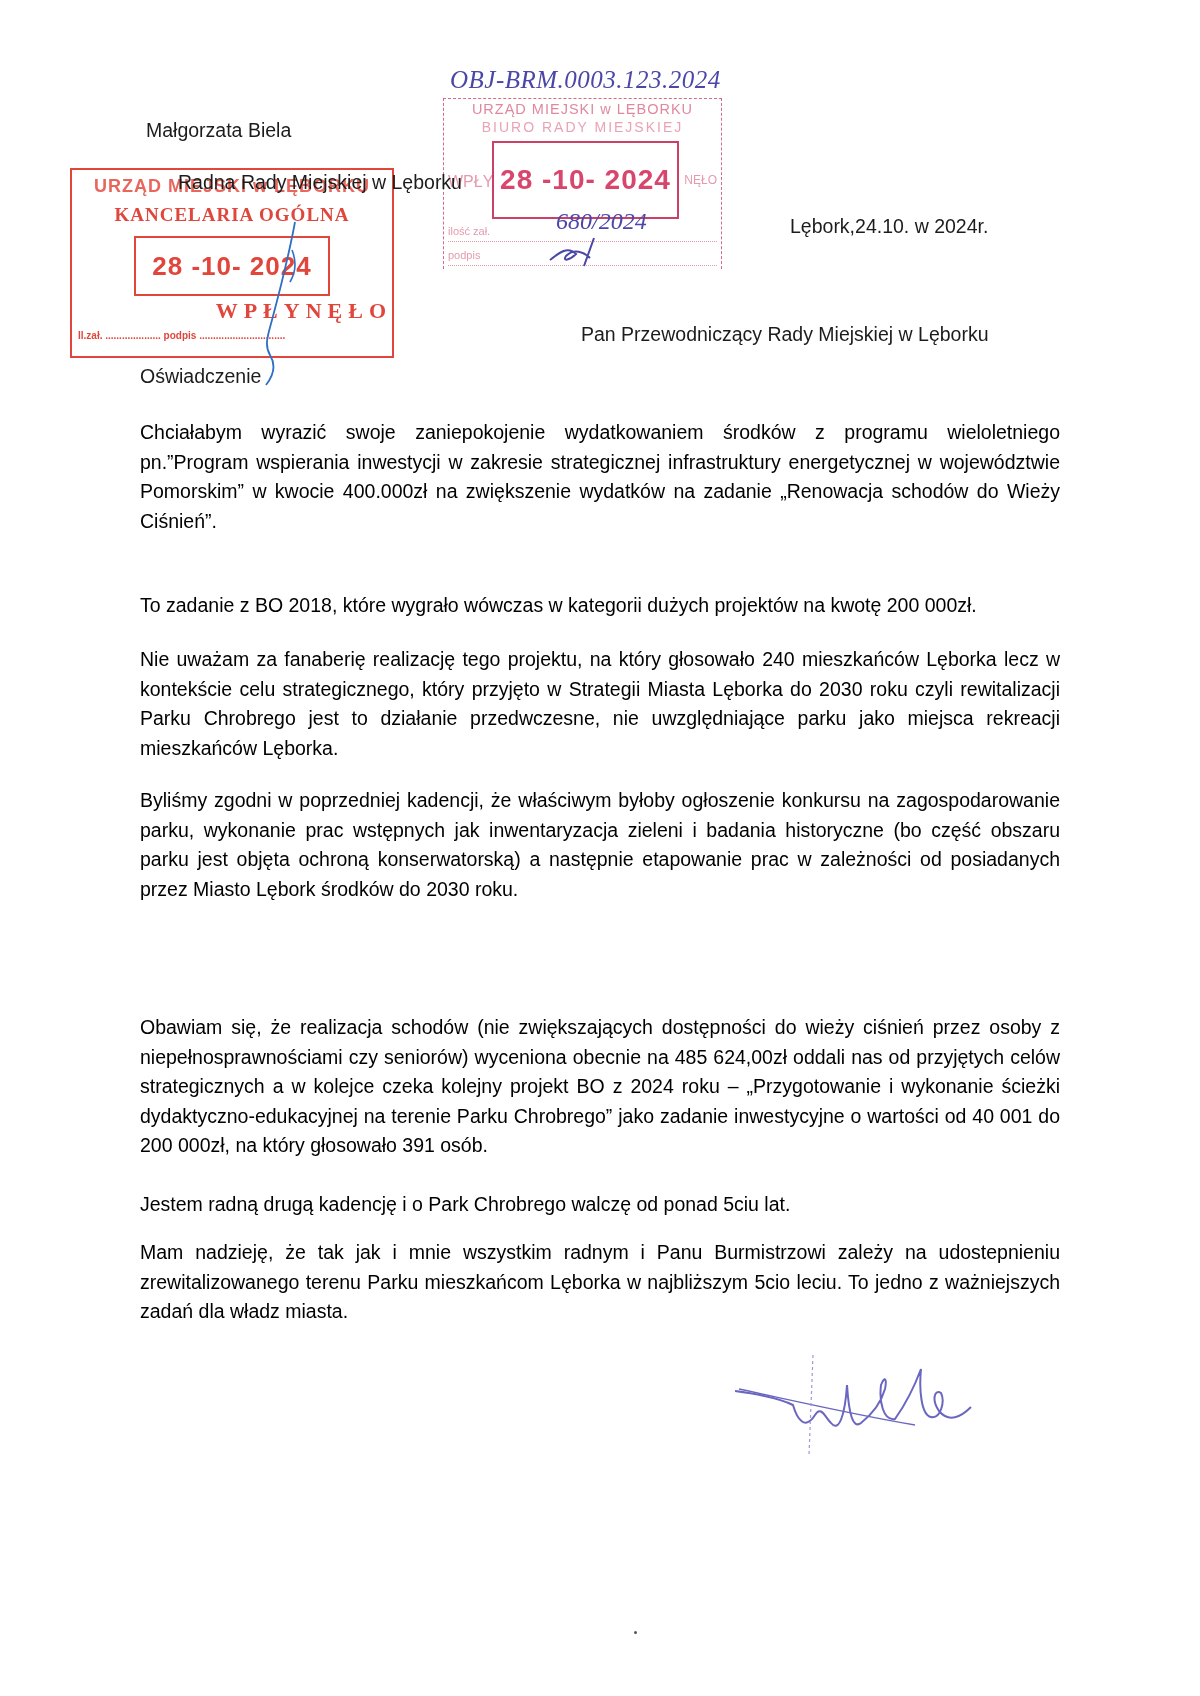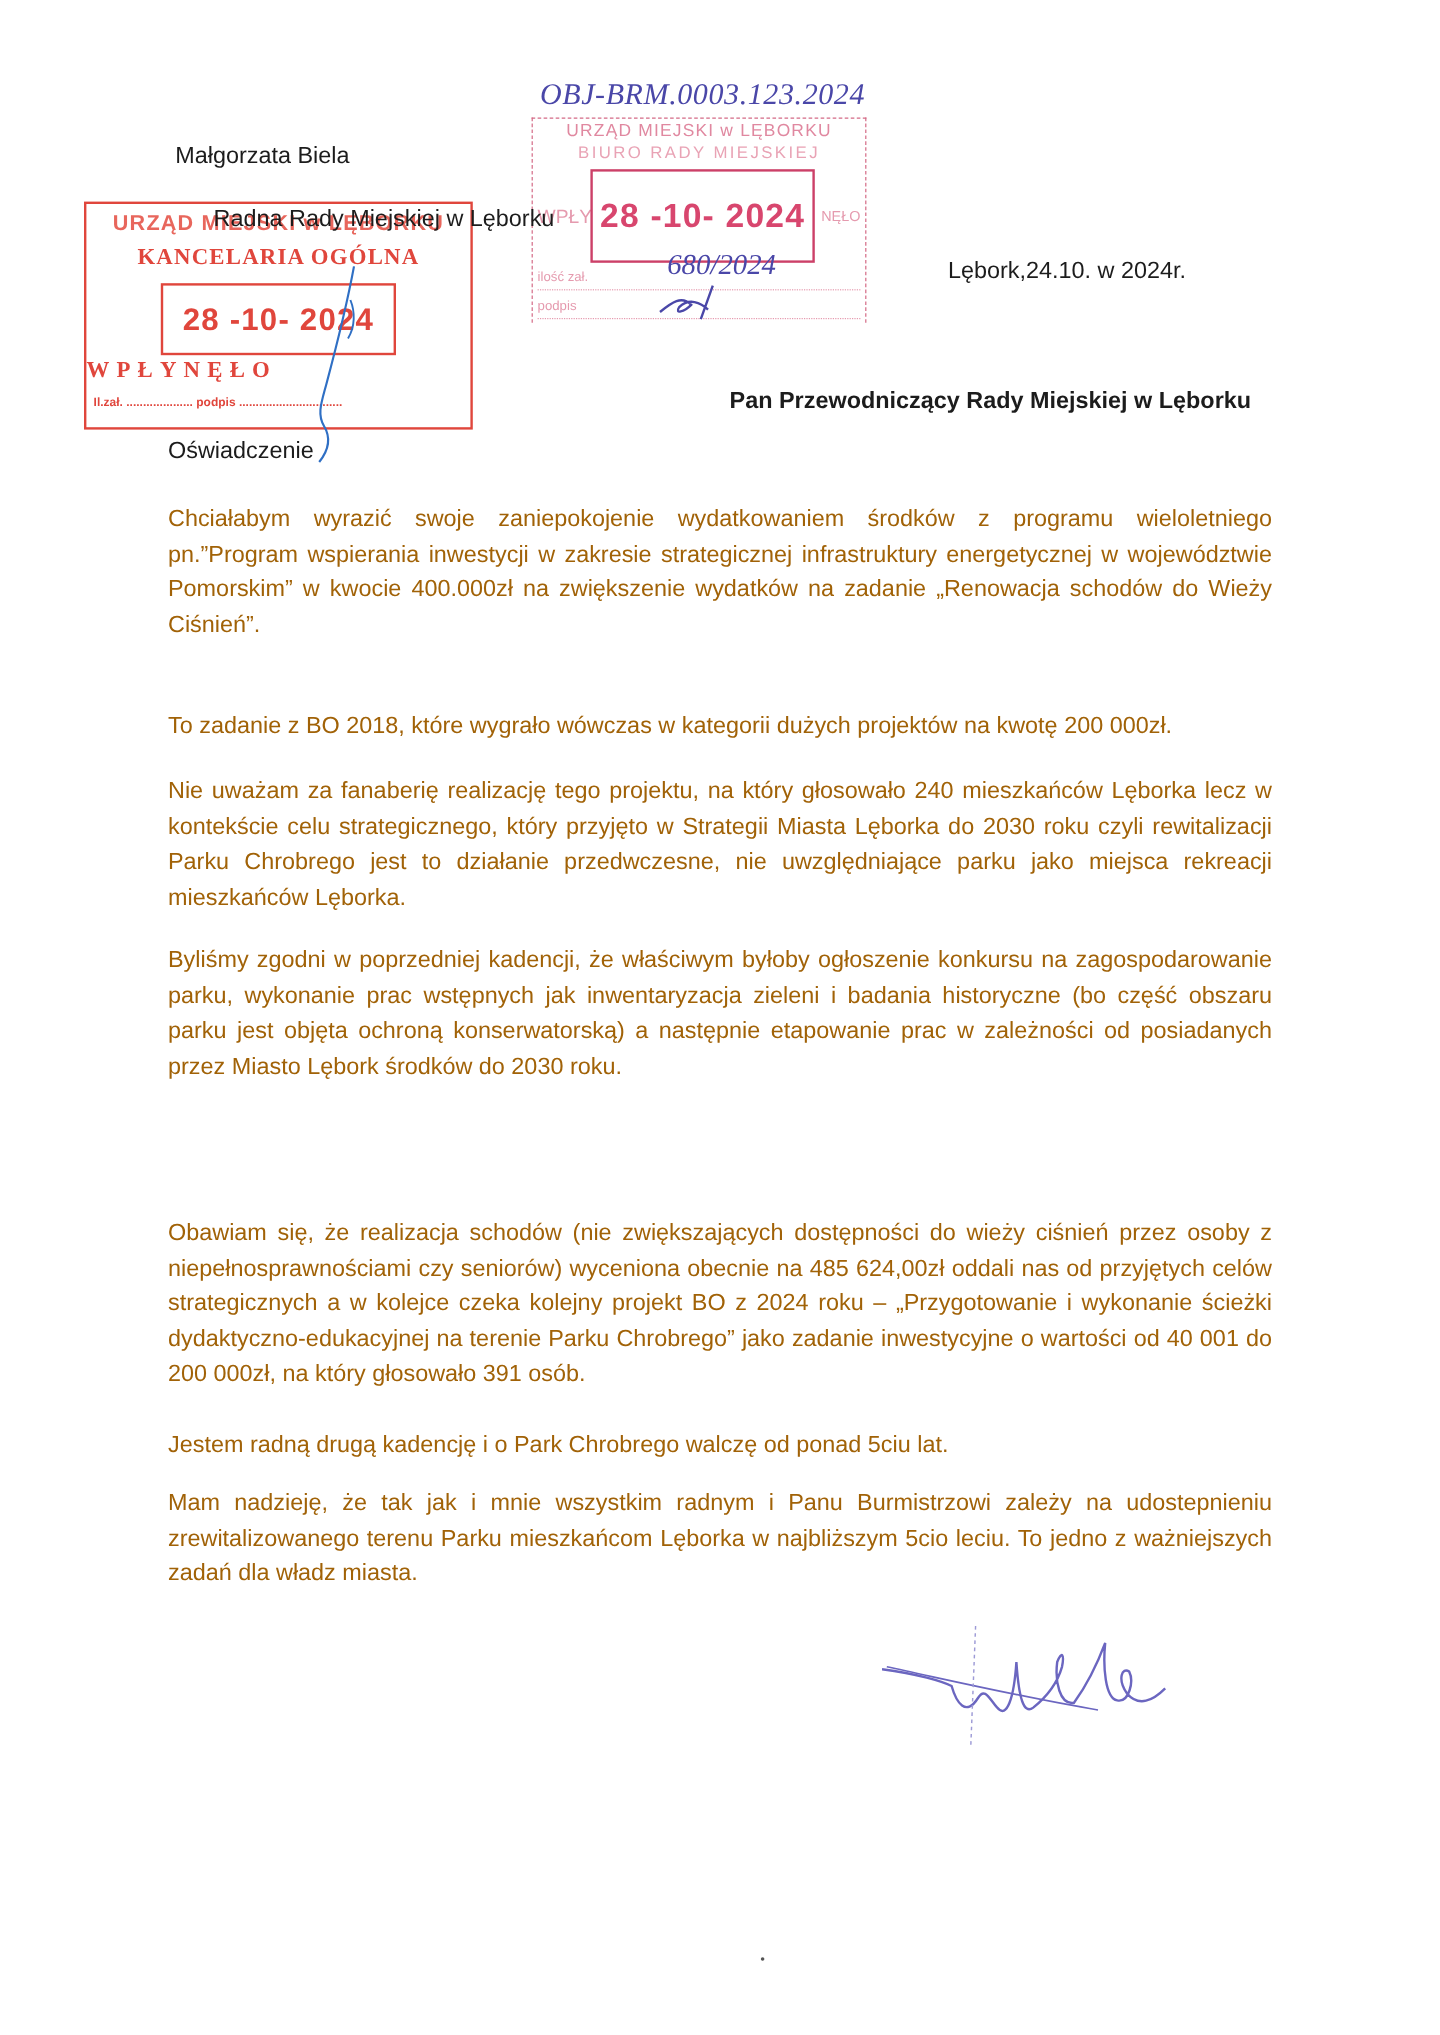--- a/index.html
+++ b/index.html
@@ -1,34 +1,34 @@
 <!DOCTYPE html>
 <html><head>
 <meta charset="utf-8">
 <style>
   html, body { margin:0; padding:0; background:#ffffff; }
   body { width:1200px; height:1696px; position:relative; overflow:hidden;
          font-family:"Liberation Sans", sans-serif; color:#1a1a1a; }
   .page { position:absolute; left:0; top:0; width:1200px; height:1696px; background:#fff; }
   .txt { position:absolute; font-size:19.5px; line-height:29px; color:#1c1c1c; white-space:nowrap; }
   .para { position:absolute; left:140px; width:920px; font-size:19.5px; line-height:29.5px;
-          text-align:justify; color:#a16207; }
+          text-align:justify; color:#000000; }
 
   
   .stamp-left { position:absolute; left:70px; top:168px; width:320px; height:186px;
                 border:2px solid #e0463c; color:#e0463c; }
   .stamp-left .l1 { position:absolute; left:0; right:0; top:6px; text-align:center;
                     font-weight:bold; font-size:18px; letter-spacing:1px; color:#e8665c; }
   .stamp-left .l2 { position:absolute; left:0; right:0; top:34px; text-align:center;
                     font-family:"Liberation Serif", serif; font-weight:bold; font-size:19px; letter-spacing:1px; }
   .stamp-left .datebox { position:absolute; left:62px; top:66px; width:192px; height:56px;
                          border:2px solid #e0463c; text-align:center; font-weight:bold;
                          font-size:26px; line-height:56px; letter-spacing:1px; }
-  .stamp-left .l3 { position:absolute; left:0; right:0; top:128px; text-align:left;
-                    font-family:"Liberation Serif", serif; font-weight:bold; font-size:19px; letter-spacing:6px; }
+  .stamp-left .l3 { position:absolute; left:0; right:0; top:128px; text-align:right;
+                    font-family:"Liberation Serif", serif; font-weight:bold; font-size:22px; letter-spacing:6px; }
   .stamp-left .l4 { position:absolute; left:6px; right:6px; top:160px; font-size:10px; font-weight:bold;
                     white-space:nowrap; overflow:hidden; }
 
   
   .stamp-right { position:absolute; left:443px; top:98px; width:277px; height:170px;
                  border-left:1.5px dashed #d46a86; border-right:1.5px dashed #d46a86;
                  border-top:1.5px dashed #d46a86; color:#d8597a; }
   .stamp-right .h1 { position:absolute; left:0; right:0; top:2px; text-align:center; font-size:14.5px;
                      letter-spacing:1px; color:#e088a0; }
   .stamp-right .h2 { position:absolute; left:0; right:0; top:20px; text-align:center; font-size:14px;
@@ -83,21 +83,21 @@
   </div>
   <div class="txt" style="left:178px; top:168px;">Radna Rady Miejskiej w Lęborku</div>
 
   <svg style="position:absolute; left:250px; top:220px;" width="60" height="170">
     <path d="M45 2 C38 40, 30 70, 22 100 C18 115, 14 125, 20 135 C26 145, 24 155, 16 165" stroke="#2f6fc4" stroke-width="1.8" fill="none"></path>
     <path d="M42 30 C46 40, 46 52, 40 62" stroke="#2f6fc4" stroke-width="1.6" fill="none"></path>
   </svg>
 
   <div class="txt" style="left:790px; top:172px;margin-top:40px;">Lębork,24.10. w 2024r.</div>
 
-  <div class="txt" style="left:608px; top:320px;font-weight:bold;">Pan Przewodniczący Rady Miejskiej w Lęborku</div>
+  <div class="txt" style="left:581px; top:320px;">Pan Przewodniczący Rady Miejskiej w Lęborku</div>
 
   <div class="txt" style="left:140px; top:362px;">Oświadczenie</div>
 
   <div class="para" style="top:418px;">Chciałabym wyrazić swoje zaniepokojenie wydatkowaniem środków z programu wieloletniego pn.”Program wspierania inwestycji w zakresie strategicznej infrastruktury energetycznej w województwie Pomorskim” w kwocie 400.000zł na zwiększenie wydatków na zadanie „Renowacja schodów do Wieży Ciśnień”.</div>
   <div class="para" style="top:591px;">To zadanie z BO 2018, które wygrało wówczas w kategorii dużych projektów na kwotę 200 000zł.</div>
   <div class="para" style="top:645px;">Nie uważam za fanaberię realizację tego projektu, na który głosowało 240 mieszkańców Lęborka lecz w kontekście celu strategicznego, który przyjęto w Strategii Miasta Lęborka do 2030 roku czyli rewitalizacji Parku Chrobrego jest to działanie przedwczesne, nie uwzględniające parku jako miejsca rekreacji mieszkańców Lęborka.</div>
   <div class="para" style="top:786px;">Byliśmy zgodni w poprzedniej kadencji, że właściwym byłoby ogłoszenie konkursu na zagospodarowanie parku, wykonanie prac wstępnych jak inwentaryzacja zieleni i badania historyczne (bo część obszaru parku jest objęta ochroną konserwatorską) a następnie etapowanie prac w zależności od posiadanych przez Miasto Lębork środków do 2030 roku.</div>
   <div class="para" style="top:1013px;">Obawiam się, że realizacja schodów (nie zwiększających dostępności do wieży ciśnień przez osoby z niepełnosprawnościami czy seniorów) wyceniona obecnie na 485 624,00zł oddali nas od przyjętych celów strategicznych a w kolejce czeka kolejny projekt BO z 2024 roku – „Przygotowanie i wykonanie ścieżki dydaktyczno-edukacyjnej na terenie Parku Chrobrego” jako zadanie inwestycyjne o wartości od 40 001 do 200 000zł, na który głosowało 391 osób.</div>
   <div class="para" style="top:1190px;">Jestem radną drugą kadencję i o Park Chrobrego walczę od ponad 5ciu lat.</div>
   <div class="para" style="top:1238px;">Mam nadzieję, że tak jak i mnie wszystkim radnym i Panu Burmistrzowi zależy na udostepnieniu zrewitalizowanego terenu Parku mieszkańcom Lęborka w najbliższym 5cio leciu. To jedno z ważniejszych zadań dla władz miasta.</div>

